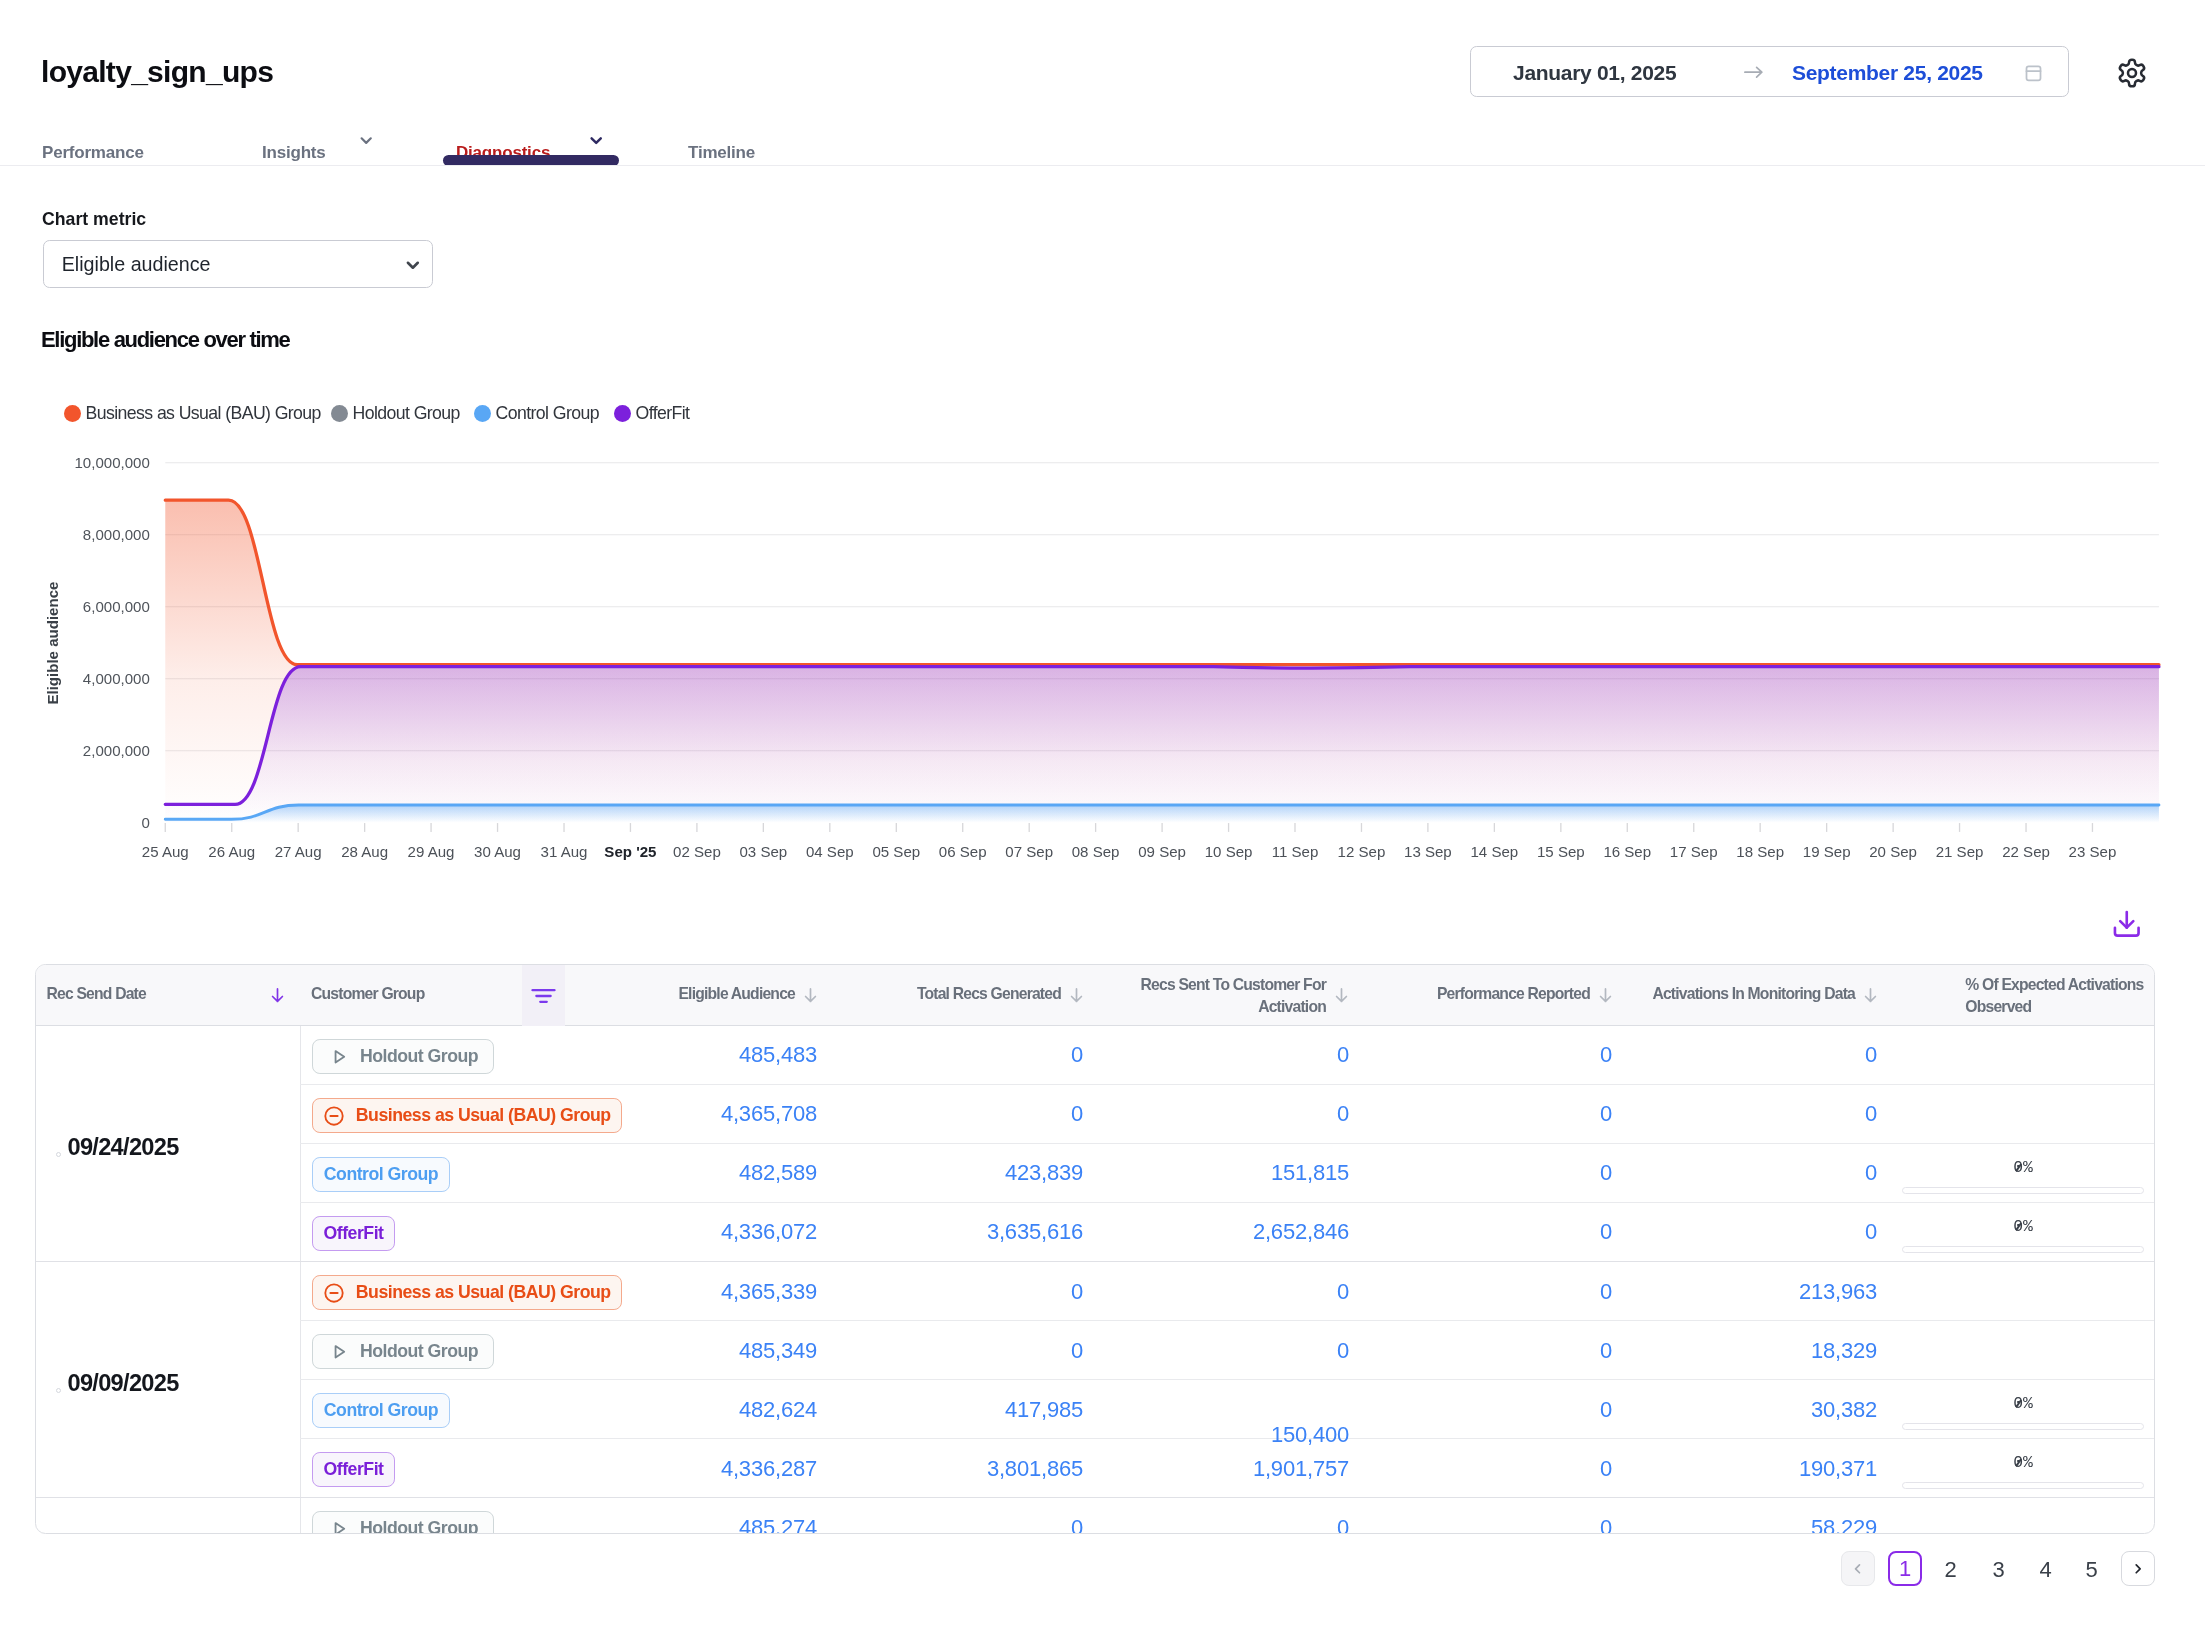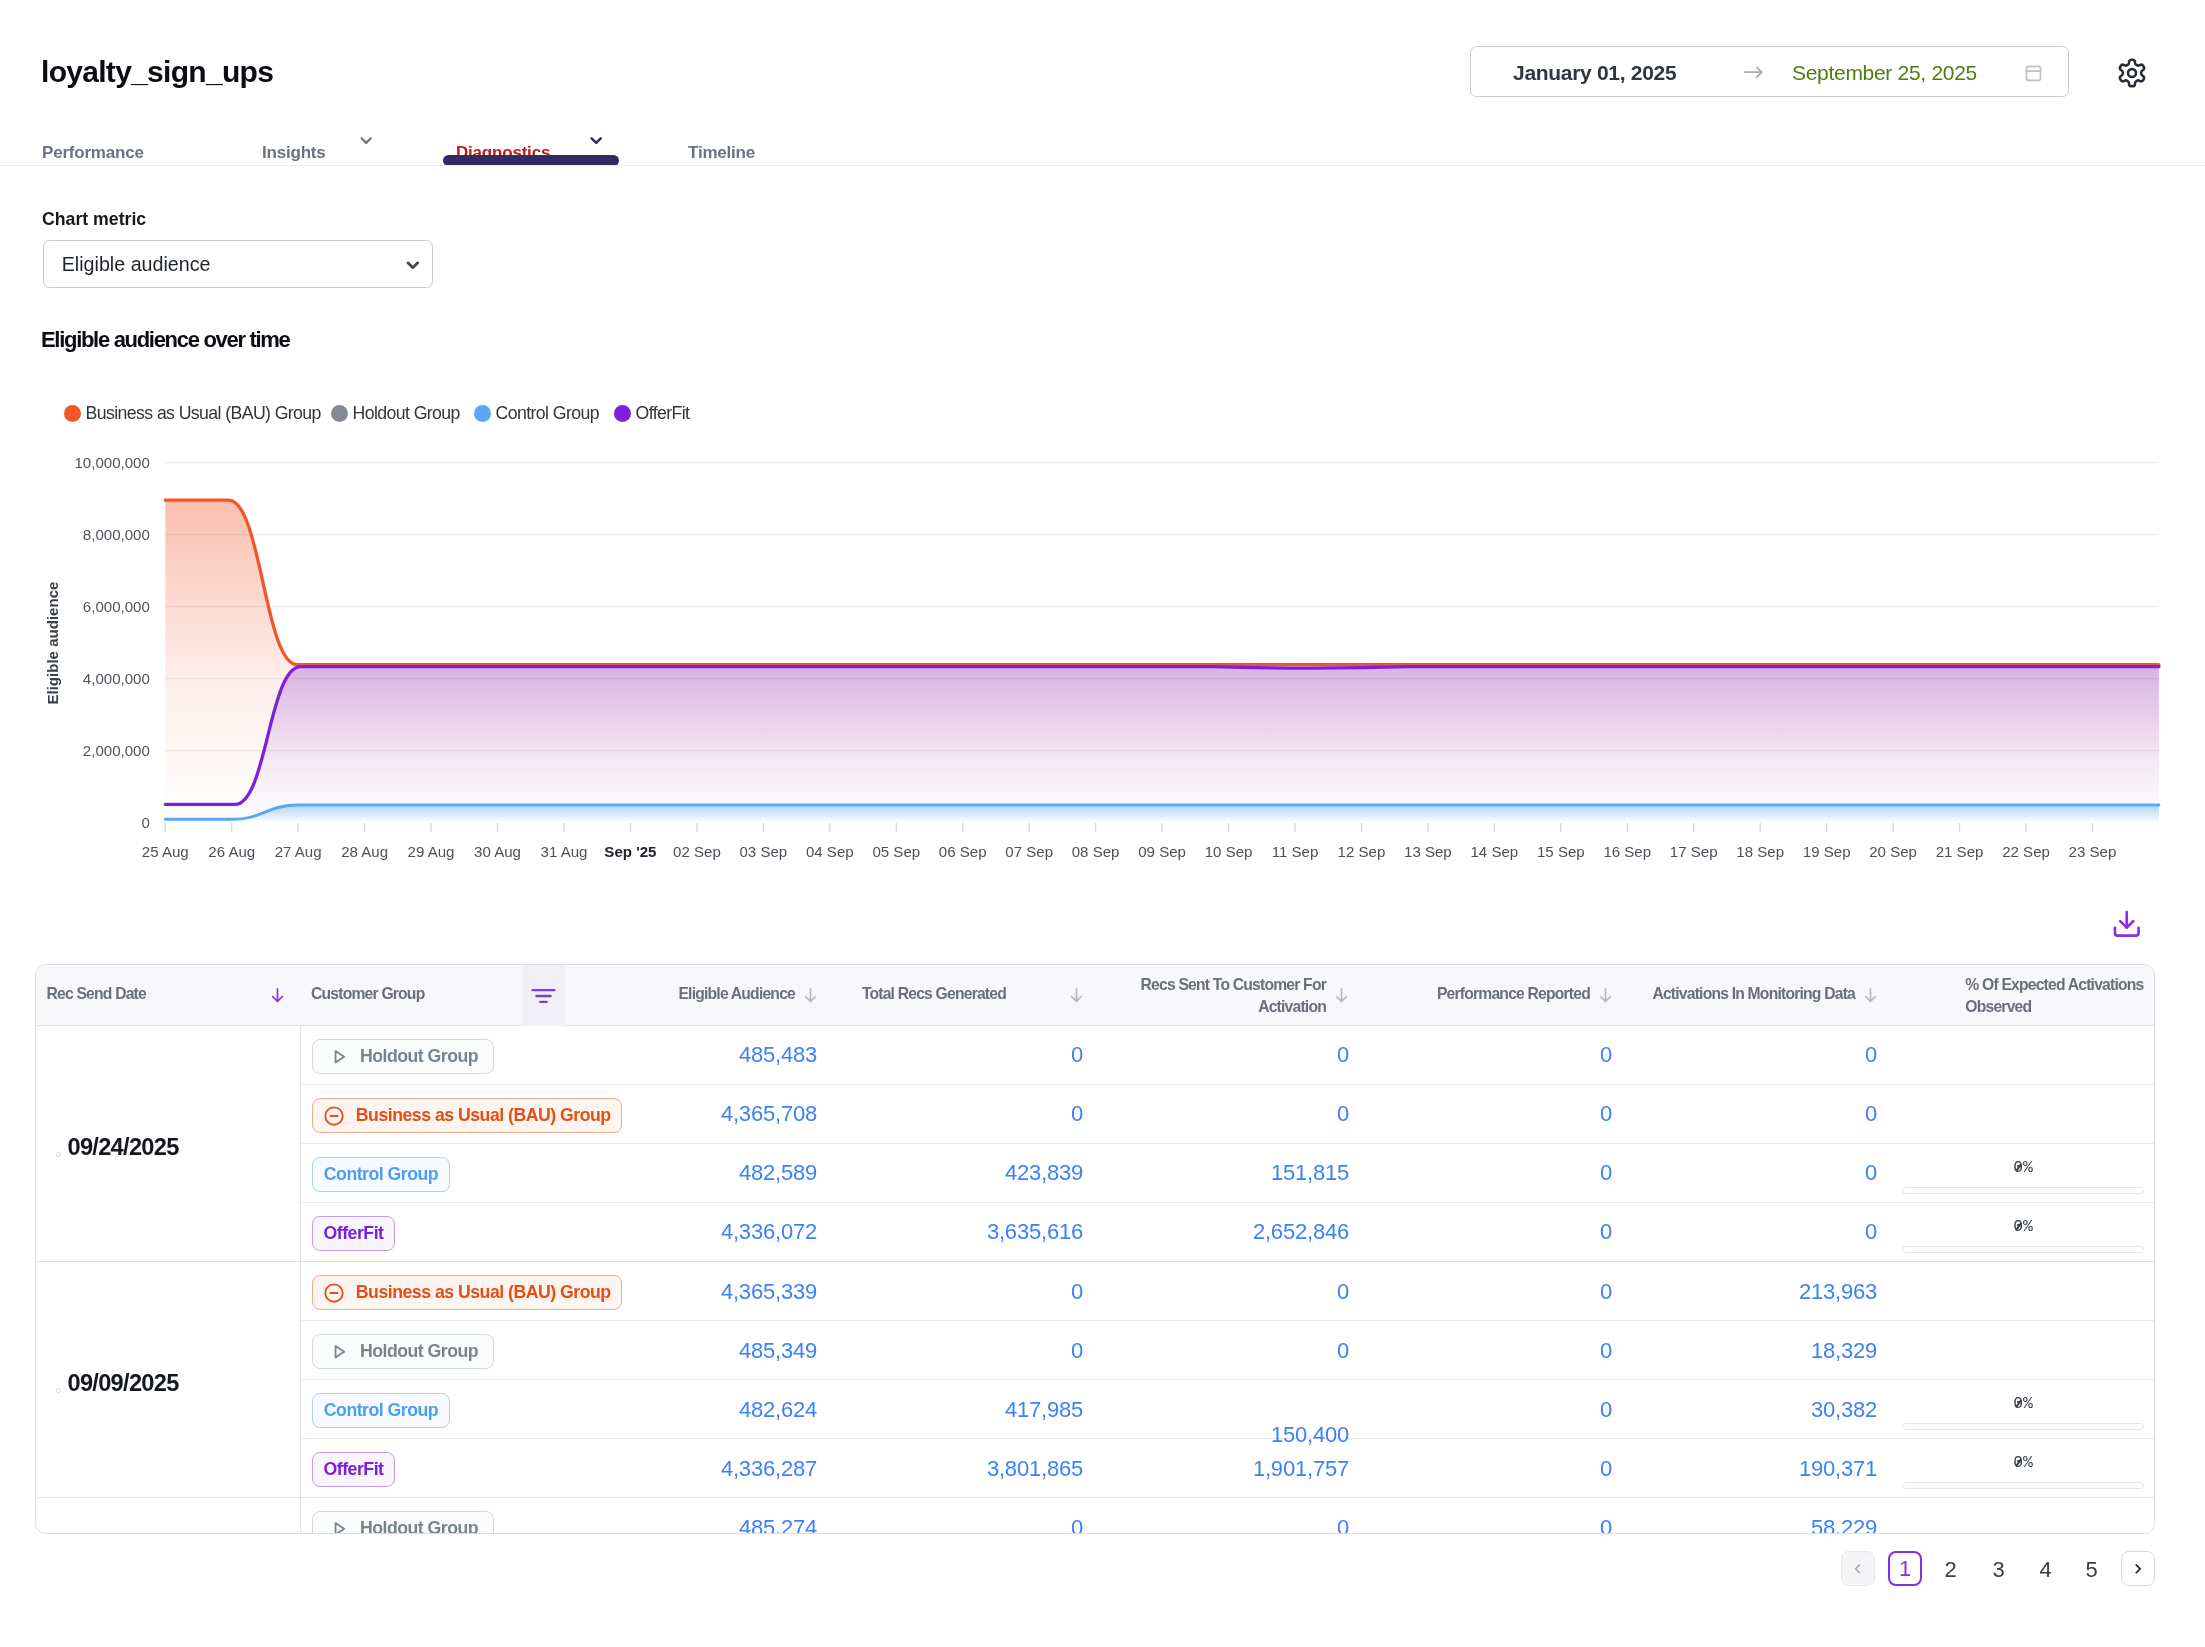--- a/index.html
+++ b/index.html
@@ -3,21 +3,21 @@
 <style>
 * { margin:0; padding:0; box-sizing:border-box; }
 html,body { width:2205px; height:1648px; background:#fff; font-family:"Liberation Sans",sans-serif; position:relative; overflow:hidden; }
 #title { position:absolute; left:41px; top:57px; font-size:30px; line-height:30px; font-weight:700; color:#0C0D12; letter-spacing:-0.7px; }
 .tab { position:absolute; top:143px; font-size:17px; font-weight:600; color:#6B7280; letter-spacing:-0.2px; }
 #tab-diag { color:#b91c1c; font-weight:700; }
 #tabind { position:absolute; left:443px; top:155px; width:176px; height:11px; border-radius:5.6px; background:#322A62; }
 #topdiv { position:absolute; left:0; top:165px; width:2205px; height:1.3px; background:#ECECF0; }
 #daterange { position:absolute; left:1470px; top:46px; width:599px; height:51px; border:1.3px solid #C9CBD3; border-radius:6.6px; background:#fff; }
 #daterange .d1 { position:absolute; left:42px; top:13.8px; font-size:21px; font-weight:600; color:#2F3640; letter-spacing:-0.3px; }
-#daterange .d2 { position:absolute; left:321px; top:13.8px; font-size:21px; font-weight:400; color:#4d7c0f; letter-spacing:-0.3px; }
+#daterange .d2 { position:absolute; left:321px; top:13.8px; font-size:21px; font-weight:700; color:#1d4ed8; letter-spacing:-0.3px; }
 #cmlabel { position:absolute; left:42px; top:209px; font-size:17.7px; font-weight:700; color:#16181D; }
 #select { position:absolute; left:43px; top:240px; width:390px; height:48px; border:1.3px solid #C9CBD3; border-radius:6.6px; background:#fff; }
 #select span { position:absolute; left:17.7px; top:11.8px; font-size:19.7px; color:#1F242C; }
 #sectitle { position:absolute; left:41px; top:327px; font-size:22px; font-weight:700; color:#0C0D12; letter-spacing:-1.3px; }
 #table { position:absolute; left:35px; top:964px; width:2120px; height:570px; border:1.3px solid #DCDEE3; border-radius:10.5px; background:#fff; overflow:hidden; }
 #thead { position:absolute; left:0; top:0; width:100%; height:61px; background:#F8F8FA; border-bottom:1.3px solid #DCDEE3; }
 #fband { position:absolute; left:486px; top:0; width:43px; height:61px; background:#F2F0F7; }
 #vdiv { position:absolute; left:264px; top:61px; width:1.3px; bottom:0; background:#E5E6EA; }
 .hlab { position:absolute; font-size:15.7px; font-weight:600; color:#69707B; letter-spacing:-0.8px; white-space:nowrap; }
 .date { position:absolute; left:31.5px; font-size:23.6px; font-weight:600; color:#14171D; letter-spacing:-0.7px; }
@@ -208,21 +208,21 @@
     <div class="hlab" style="left:275px;top:20.3px">Customer Group</div>
 <svg style="position:absolute;left:493px;top:19.7px" width="29" height="22" viewBox="0 0 44 34">
       <line x1="5" y1="8" x2="39" y2="8" stroke="#7C3AED" stroke-width="3.6" stroke-linecap="round"></line>
       <line x1="11" y1="17" x2="33" y2="17" stroke="#7C3AED" stroke-width="3.6" stroke-linecap="round"></line>
       <line x1="17" y1="26" x2="27" y2="26" stroke="#7C3AED" stroke-width="3.6" stroke-linecap="round"></line>
     </svg>
 <div class="hlab" style="right:1359px;top:20.3px">Eligible Audience</div>
 <svg style="position:absolute;left:766px;top:21.6px" width="17" height="17" viewBox="0 0 26 26">
       <path d="M13 3 V 22 M5.5 14.5 L13 22 L20.5 14.5" fill="none" stroke="#B3B8C0" stroke-width="2.6" stroke-linecap="round" stroke-linejoin="round"></path>
     </svg>
-    <div class="hlab" style="right:1148px;top:20.3px">Total Recs Generated</div>
+    <div class="hlab" style="right:1093px;top:20.3px">Total Recs Generated</div>
 <svg style="position:absolute;left:1032px;top:21.6px" width="17" height="17" viewBox="0 0 26 26">
       <path d="M13 3 V 22 M5.5 14.5 L13 22 L20.5 14.5" fill="none" stroke="#B3B8C0" stroke-width="2.6" stroke-linecap="round" stroke-linejoin="round"></path>
     </svg>
     <div class="hlab" style="right:828px;top:9.2px;text-align:right;line-height:21.6px">Recs Sent To Customer For<br>Activation</div>
 <svg style="position:absolute;left:1297px;top:21.6px" width="17" height="17" viewBox="0 0 26 26">
       <path d="M13 3 V 22 M5.5 14.5 L13 22 L20.5 14.5" fill="none" stroke="#B3B8C0" stroke-width="2.6" stroke-linecap="round" stroke-linejoin="round"></path>
     </svg>
     <div class="hlab" style="right:564px;top:20.3px">Performance Reported</div>
 <svg style="position:absolute;left:1561px;top:21.6px" width="17" height="17" viewBox="0 0 26 26">
       <path d="M13 3 V 22 M5.5 14.5 L13 22 L20.5 14.5" fill="none" stroke="#B3B8C0" stroke-width="2.6" stroke-linecap="round" stroke-linejoin="round"></path>

